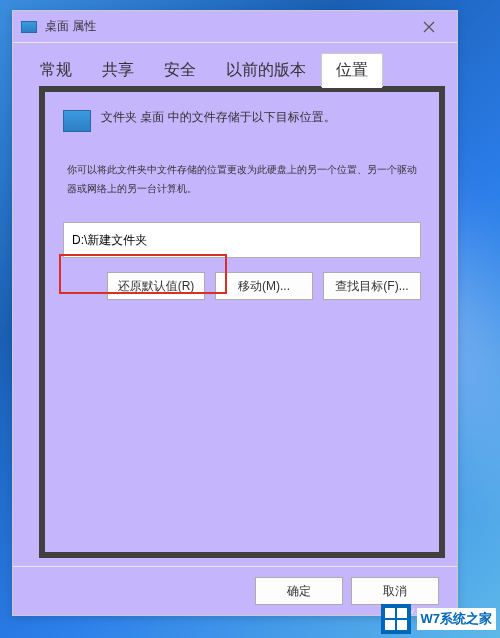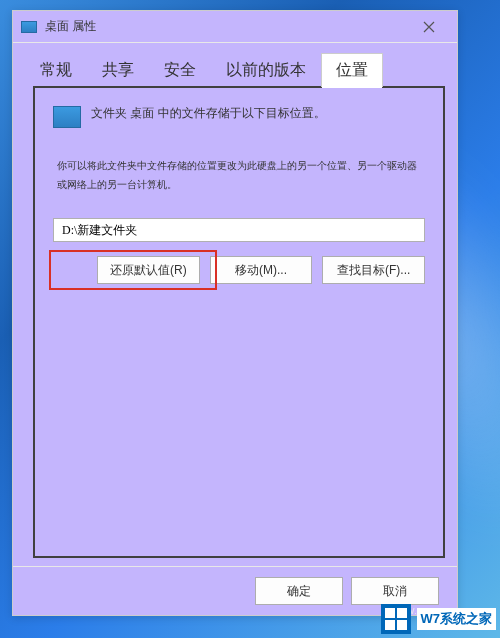--- a/index.html
+++ b/index.html
@@ -75,22 +75,22 @@
       border-bottom: none;
       cursor: pointer;
       position: relative;
     }
     .tab.active {
       border-color: #cccccc;
       background: #ffffff;
       z-index: 2;
     }
     .tabcontent-border {
-      margin: 0 12px 8px 20px;
-      border: 2px solid #404040;
+      margin: 0 12px 8px 26px;
+      border: 6px solid #404040;
       flex: 1;
       padding: 16px 18px;
       margin-top: -1px;
       position: relative;
     }
     .tab.active::after {
       content: "";
       position: absolute;
       left: 0; right: 0; bottom: -1px;
       height: 2px;
@@ -118,25 +118,25 @@
     }
     .desc-text {
       font-size: 10px;
       color: #333;
       line-height: 1.9;
       margin-left: 4px;
       margin-bottom: 24px;
     }
     .path-input {
       width: 100%;
-      height: 24px;
+      height: 36px;
       border: 1px solid #b0b0b0;
       padding: 0 8px;
       font-size: 12px;
-      font-family: Liberation Serif, serif;
+      font-family: Liberation Sans, sans-serif;
       outline: none;
     }
     .highlight-box {
       position: absolute;
       border: 2px solid #d93025;
       pointer-events: none;
     }
     .btn-row {
       display: flex;
       gap: 10px;

